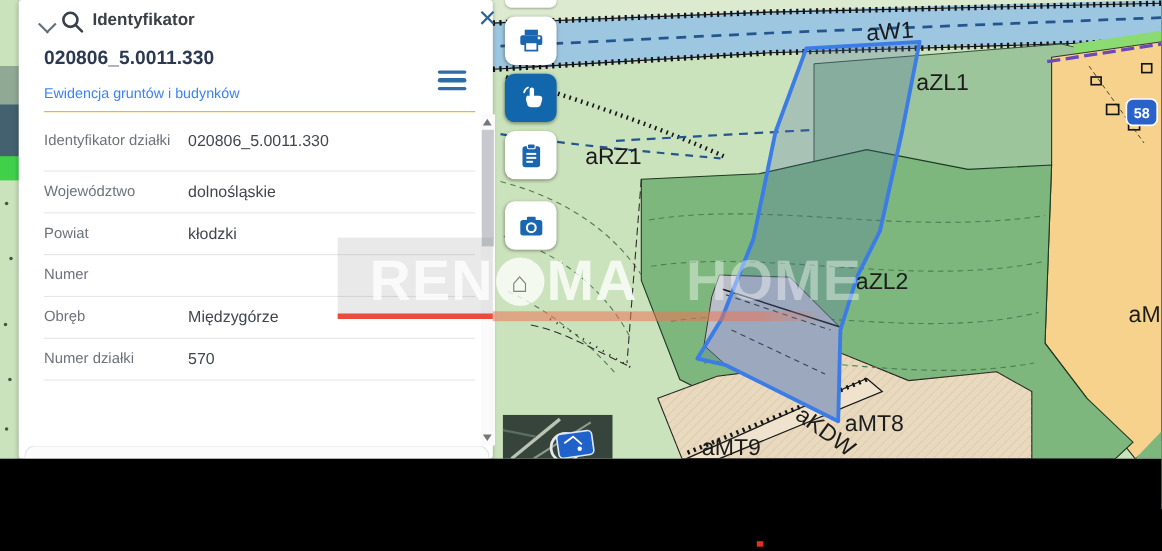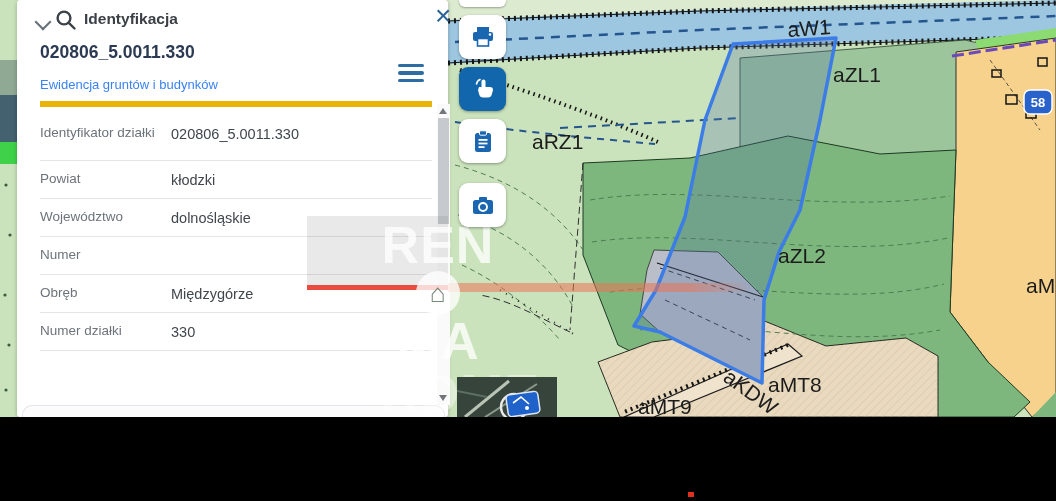--- a/index.html
+++ b/index.html
@@ -13,42 +13,42 @@
     z-index:2;border-radius:3px;box-shadow:0 1px 4px rgba(0,0,0,.25);}
   .hdr-chevron{position:absolute;left:20px;top:16px;width:10px;height:10px;
     border-left:2.2px solid #64707a;border-bottom:2.2px solid #64707a;transform:rotate(-45deg);}
   .hdr-search{position:absolute;left:38px;top:9px;}
   .hdr-title{position:absolute;left:67px;top:10px;font-size:15.5px;font-weight:700;color:#3a4046;}
   .hdr-close{position:absolute;left:418px;top:2px;font-size:28px;color:#2c6396;cursor:pointer;line-height:1;}
   .result-id{position:absolute;left:23px;top:42px;font-size:17.5px;font-weight:600;color:#2b3a52;}
   .result-src{position:absolute;left:23px;top:77px;font-size:13px;color:#3b82f6;}
   .hamburger{position:absolute;right:24px;top:64px;cursor:pointer;}
   .hamburger div{width:26px;height:3.2px;background:#2e6da4;border-radius:2px;margin-bottom:4.2px;}
-  #fields{position:absolute;left:23px;top:101px;width:392px;border-top:6px solid #eab308;}
+  #fields{position:absolute;left:23px;top:101px;width:392px;border-top:1px solid #eab308;}
   .frow{display:flex;align-items:center;border-bottom:1px solid #e3e6e9;}
   .frow .flabel{width:118px;font-size:13.5px;color:#6d737b;line-height:1.2;padding-right:6px;}
   .frow .fvalue{margin-left:7px;font-size:14.5px;color:#41464d;}
   
   #pscroll{position:absolute;left:420px;top:104px;width:13px;height:301px;background:#fafafa;z-index:3;}
   .sb-arrow-up,.sb-arrow-down{position:absolute;left:2px;width:0;height:0;
     border-left:4.5px solid transparent;border-right:4.5px solid transparent;}
   .sb-arrow-up{top:4px;border-bottom:6px solid #73777b;}
   .sb-arrow-down{bottom:4px;border-top:6px solid #73777b;}
   .sb-thumb{position:absolute;left:1px;top:14px;width:11px;height:106px;background:#c6c9cd;}
   
   .next-card{position:absolute;left:5px;top:405px;width:421px;height:12px;background:#fcfcfd;
     border:1px solid #e2e5e9;border-bottom:none;border-radius:10px 10px 0 0;}
   
   #wm-band{position:absolute;left:307px;top:216px;width:141px;height:70px;
     background:rgba(125,125,125,.17);z-index:4;}
   #wm-underline-panel{position:absolute;left:307px;top:285px;width:141px;height:5px;background:#e94b3f;z-index:4;}
   #wm-underline-map{position:absolute;left:448px;top:283px;width:302px;height:9px;z-index:4;
     background:linear-gradient(to right,rgba(236,115,85,.55) 80%,rgba(236,115,85,0));}
-  #wm-text{position:absolute;left:336px;top:219px;z-index:5;display:flex;align-items:center;
-    font-size:52px;font-weight:700;letter-spacing:1px;line-height:1;user-select:none;flex-direction:column;}
+  #wm-text{position:absolute;left:336px;top:230px;z-index:5;display:flex;align-items:center;
+    font-size:52px;font-weight:700;letter-spacing:1px;line-height:1;user-select:none;}
   .wm-solid{color:rgba(255,255,255,.78);}
   .wm-outline{color:rgba(255,255,255,.40);margin-left:44px;}
   .wm-o{display:inline-flex;width:44px;height:44px;border-radius:50%;
     background:rgba(255,255,255,.78);align-items:center;justify-content:center;margin:0 2px;}
   .wm-o span{font-size:26px;font-weight:400;color:rgba(105,125,108,.9);}
   
   #toolbar{position:absolute;left:459px;top:0;width:47px;z-index:6;}
   .tool-btn{position:absolute;left:0;width:47px;height:44px;background:#fff;border-radius:9px;
     box-shadow:0 1px 3px rgba(0,0,0,.35);display:flex;align-items:center;justify-content:center;cursor:pointer;}
   .tool-btn.active{background:#1266ab;}
@@ -171,54 +171,54 @@
     <text class="zone-label" transform="translate(722,380) rotate(36)">aKDW</text>
     <text class="zone-label" x="1026" y="293">aMR</text>
   </svg>
 
   <div id="panel">
     <span class="hdr-chevron"></span>
     <svg class="hdr-search" width="22" height="22" viewBox="0 0 22 22">
       <circle cx="9" cy="9" r="6.4" fill="none" stroke="#3a4149" stroke-width="2.4"></circle>
       <line x1="13.8" y1="13.8" x2="19.5" y2="19.5" stroke="#3a4149" stroke-width="2.4" stroke-linecap="round"></line>
     </svg>
-    <span class="hdr-title">Identyfikacja</span>
+    <span class="hdr-title">Identyfikator</span>
     <span class="hdr-close">×</span>
 
     <div class="result-id">020806_5.0011.330</div>
     <div class="result-src">Ewidencja gruntów i budynków</div>
     <div class="hamburger">
         <div></div>
         <div></div>
         <div></div>
       </div>
 
     <div id="fields">
       <div class="frow" style="height:53px">
         <span class="flabel">Identyfikator działki</span>
         <span class="fvalue">020806_5.0011.330</span>
       </div>
       <div class="frow" style="height:37px">
+        <span class="flabel">Województwo</span>
+        <span class="fvalue">dolnośląskie</span>
+      </div>
+      <div class="frow" style="height:37px">
         <span class="flabel">Powiat</span>
         <span class="fvalue">kłodzki</span>
       </div>
       <div class="frow" style="height:37px">
-        <span class="flabel">Województwo</span>
-        <span class="fvalue">dolnośląskie</span>
-      </div>
-      <div class="frow" style="height:37px">
         <span class="flabel">Numer</span>
       </div>
       <div class="frow" style="height:37px">
         <span class="flabel">Obręb</span>
         <span class="fvalue">Międzygórze</span>
       </div>
       <div class="frow" style="height:37px">
         <span class="flabel">Numer działki</span>
-        <span class="fvalue">330</span>
+        <span class="fvalue">570</span>
       </div>
     </div>
 
     <div id="pscroll">
       <div class="sb-arrow-up"></div>
       <div class="sb-thumb"></div>
       <div class="sb-arrow-down"></div>
     </div>
 
     <div class="next-card"></div>

